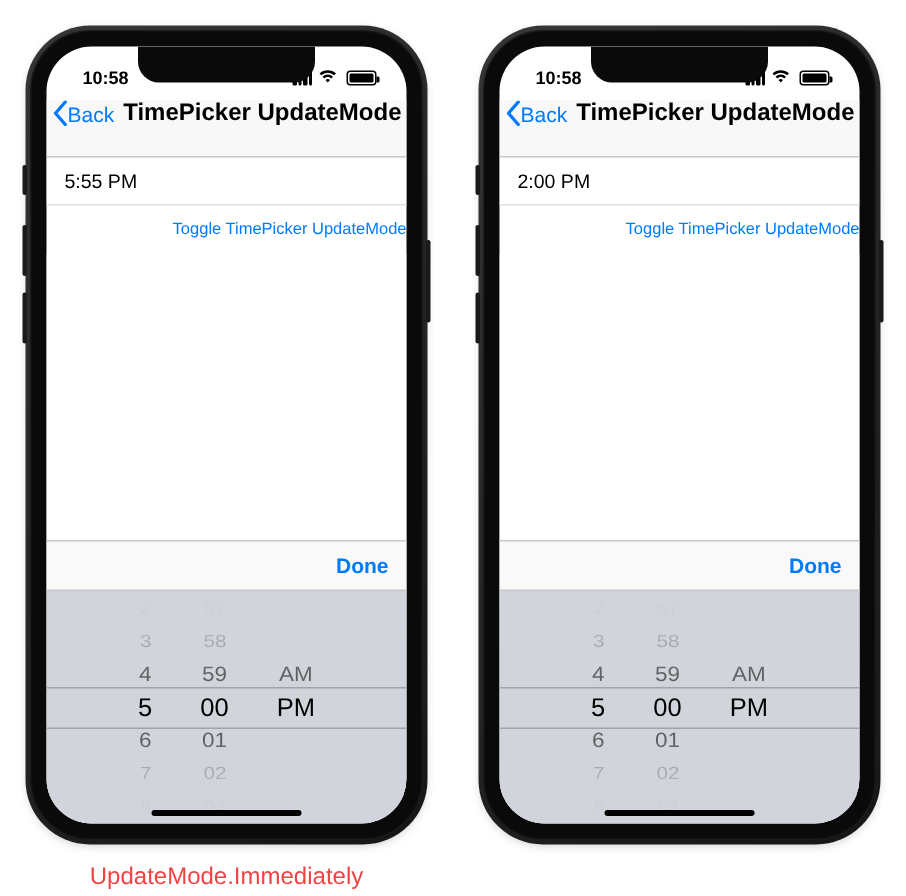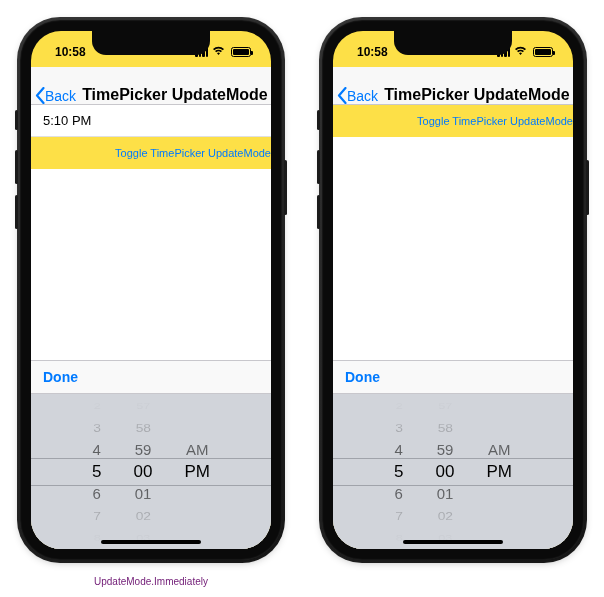--- a/index.html
+++ b/index.html
@@ -34,21 +34,21 @@
       z-index: -1;
     }
     .side-btn { position: absolute; background: #1a1a1a; border-radius: 2px; }
     .btn-mute { left: -5px; top: 90px; width: 3px; height: 20px; }
     .btn-vol1 { left: -5px; top: 130px; width: 3px; height: 34px; }
     .btn-vol2 { left: -5px; top: 175px; width: 3px; height: 34px; }
     .btn-pwr  { right: -5px; top: 140px; width: 3px; height: 55px; }
     .screen {
       width: 100%;
       height: 100%;
-      background: #fde047;
+      background: #ffffff;
       border-radius: 30px;
       overflow: hidden;
       position: relative;
       display: flex;
       flex-direction: column;
     }
     .notch {
       position: absolute;
       top: 0;
       left: 50%;
@@ -81,21 +81,21 @@
     .battery {
       width: 20px; height: 10px; border: 1px solid #000; border-radius: 2.5px;
       position: relative; margin-left: 2px;
     }
     .battery::after { content:''; position:absolute; right:-3px; top:2.5px; width:2px; height:4px; background:#000; border-radius:0 1px 1px 0; }
     .battery-fill { position:absolute; left:1px; top:1px; bottom:1px; right:1px; background:#000; border-radius:1px; }
 
     .nav-bar {
       height: 38px;
       display: flex;
-      align-items: flex-end;
+      align-items: flex-start;
       border-bottom: 0.5px solid #c8c7cc;
       background: #f8f8f8;
       position: relative;
     }
     .back-btn {
       display: flex;
       align-items: center;
       color: #007aff;
       font-size: 14px;
       padding-left: 4px;
@@ -130,20 +130,21 @@
     .flex-gap { flex: 1; background: #fff; }
 
     .picker-area {
       background: #d1d4da;
     }
     .done-bar {
       background: #f9f9f9;
       border-top: 0.5px solid #c8c7cc;
       border-bottom: 0.5px solid #c8c7cc;
       display: flex;
+      justify-content: flex-end;
       padding: 8px 12px;
     }
     .done-btn {
       color: #007aff;
       font-size: 14px;
       font-weight: 600;
       cursor: pointer;
     }
     .wheels {
       height: 155px;
@@ -186,22 +187,22 @@
     .fade-top { top:0; background: linear-gradient(#d1d4da, rgba(209,212,218,0)); }
     .fade-bot { bottom:0; background: linear-gradient(rgba(209,212,218,0), #d1d4da); }
 
     .home-ind {
       position:absolute; bottom:5px; left:50%; transform:translateX(-50%);
       width: 100px; height:4px; background:#000; border-radius:3px; z-index:20;
     }
 
     .caption {
       margin-top: 16px;
-      font-size: 10px;
-      color: #701a75;
+      font-size: 16px;
+      color: #ef4444;
       font-family: -apple-system, 'Segoe UI', sans-serif;
     }
   </style>
 </head>
 <body>
 
 <div class="phone-wrapper">
   <div class="phone">
     <div class="side-btn btn-mute"></div>
     <div class="side-btn btn-vol1"></div>
@@ -232,21 +233,21 @@
         <div class="back-btn">
           <span class="chevron-left">
             <svg width="10" height="17" viewBox="0 0 10 17">
                 <path d="M8.5 1 L2 8.5 L8.5 16" stroke="#007aff" stroke-width="2.2" fill="none" stroke-linecap="round" stroke-linejoin="round"></path>
               </svg>
           </span>
           <span>Back</span>
         </div>
         <div class="nav-title">TimePicker UpdateMode</div>
       </div>
-      <div class="time-row">5:10 PM</div>
+      <div class="time-row">5:55 PM</div>
       <div class="toggle-link">Toggle TimePicker UpdateMode</div>
       <div class="flex-gap"></div>
       <div class="picker-area">
         <div class="done-bar">
           <span class="done-btn">Done</span>
         </div>
         <div class="wheels">
           <div class="sel-band"></div>
           <div class="wheel">
             <div class="row r-3">2</div>
@@ -316,20 +317,21 @@
         <div class="back-btn">
           <span class="chevron-left">
             <svg width="10" height="17" viewBox="0 0 10 17">
                 <path d="M8.5 1 L2 8.5 L8.5 16" stroke="#007aff" stroke-width="2.2" fill="none" stroke-linecap="round" stroke-linejoin="round"></path>
               </svg>
           </span>
           <span>Back</span>
         </div>
         <div class="nav-title">TimePicker UpdateMode</div>
       </div>
+      <div class="time-row">2:00 PM</div>
       <div class="toggle-link">Toggle TimePicker UpdateMode</div>
       <div class="flex-gap"></div>
       <div class="picker-area">
         <div class="done-bar">
           <span class="done-btn">Done</span>
         </div>
         <div class="wheels">
           <div class="sel-band"></div>
           <div class="wheel">
             <div class="row r-3">2</div>

